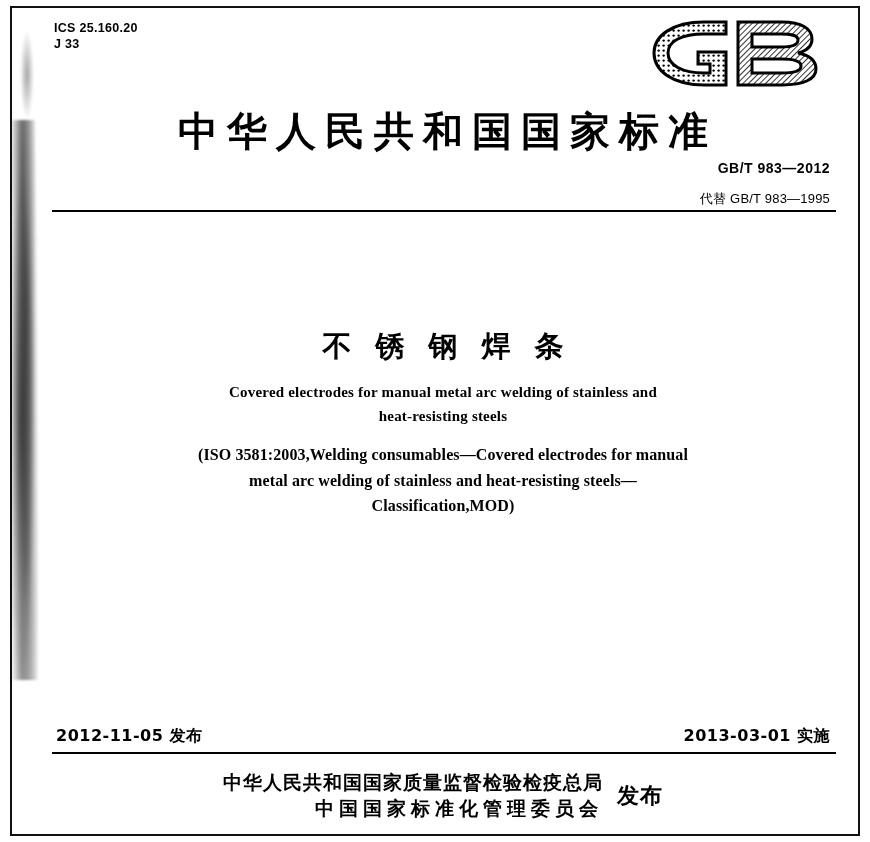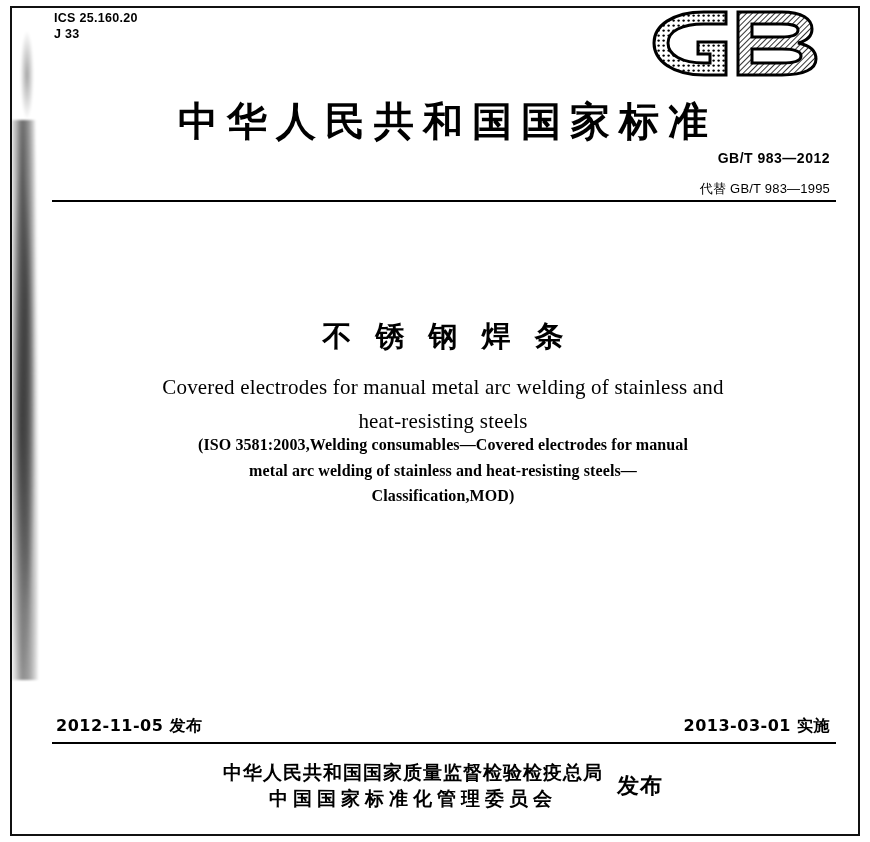--- a/index.html
+++ b/index.html
@@ -57,21 +57,21 @@
     width: 14px;
     height: 90px;
     background: radial-gradient(ellipse at 50% 50%, rgba(0,0,0,0.35) 0%, rgba(0,0,0,0) 70%);
     filter: blur(1.2px);
     pointer-events: none;
   }
 
   .content {
     position: absolute;
     left: 48px;
-    top: 2px;
+    top: 12px;
     width: 790px;
     height: 698px;
   }
 
   
   .ics-block {
     position: absolute;
     left: 6px;
     top: 8px;
     font-family: "Liberation Sans", sans-serif;
@@ -143,22 +143,22 @@
     text-indent: 24px;
   }
 
   .doc-title-en {
     position: absolute;
     left: 95px;
     top: 368px;
     width: 600px;
     text-align: center;
     font-family: "Liberation Serif", serif;
-    font-weight: normal;
-    font-size: 21px;
+    font-weight: bold;
+    font-size: 15px;
     line-height: 1.62;
     letter-spacing: 0.2px;
   }
 
   .doc-iso {
     position: absolute;
     left: 70px;
     top: 430px;
     width: 650px;
     text-align: center;
@@ -220,21 +220,21 @@
     letter-spacing: 1px;
     margin-left: 14px;
   }
   .pub-row {
     display: inline-flex;
     align-items: center;
     justify-content: center;
   }
   .pub-stack {
     display: inline-block;
-    text-align: center;
+    text-align: right;
   }
 </style>
 </head>
 <body>
 
 <div class="page">
 
   <div class="scan-frame"></div>
   <div class="scan-smudge"></div>
   <div class="scan-smudge2"></div>

